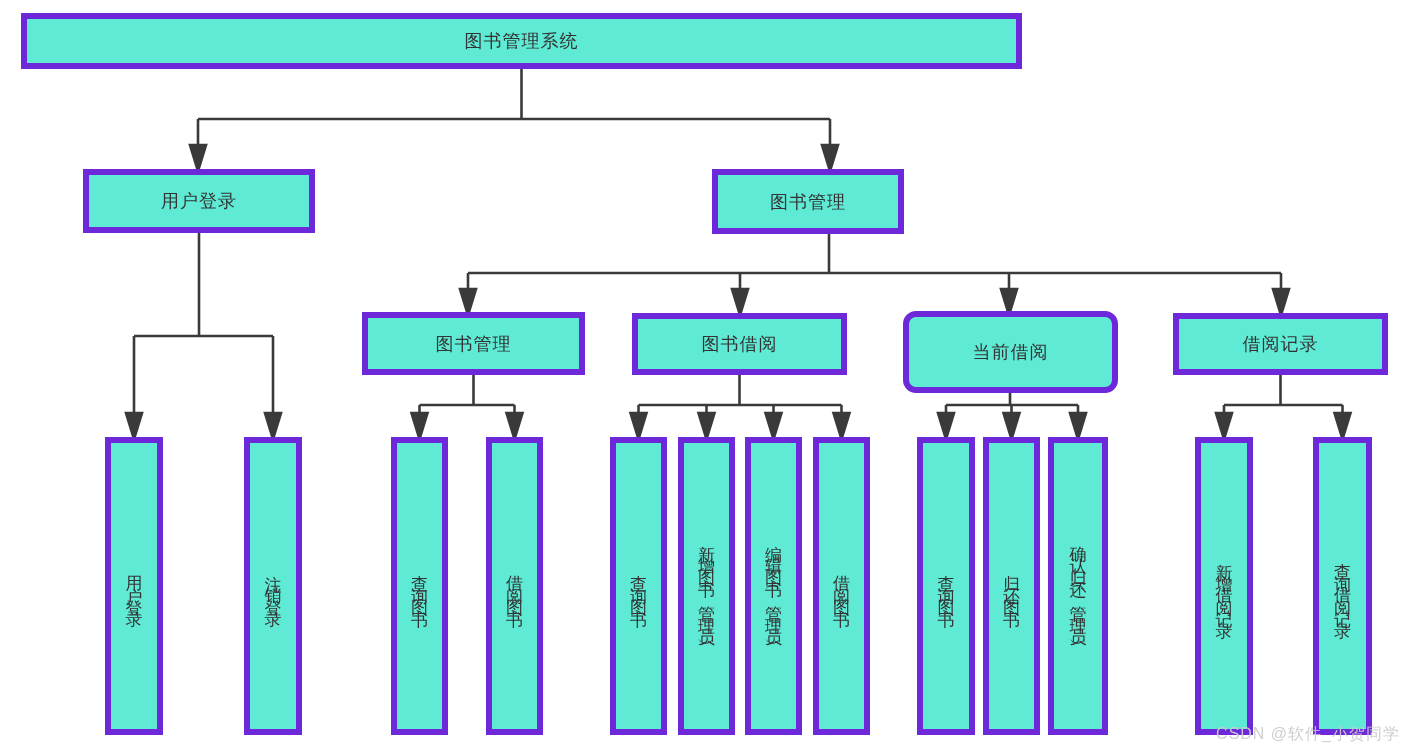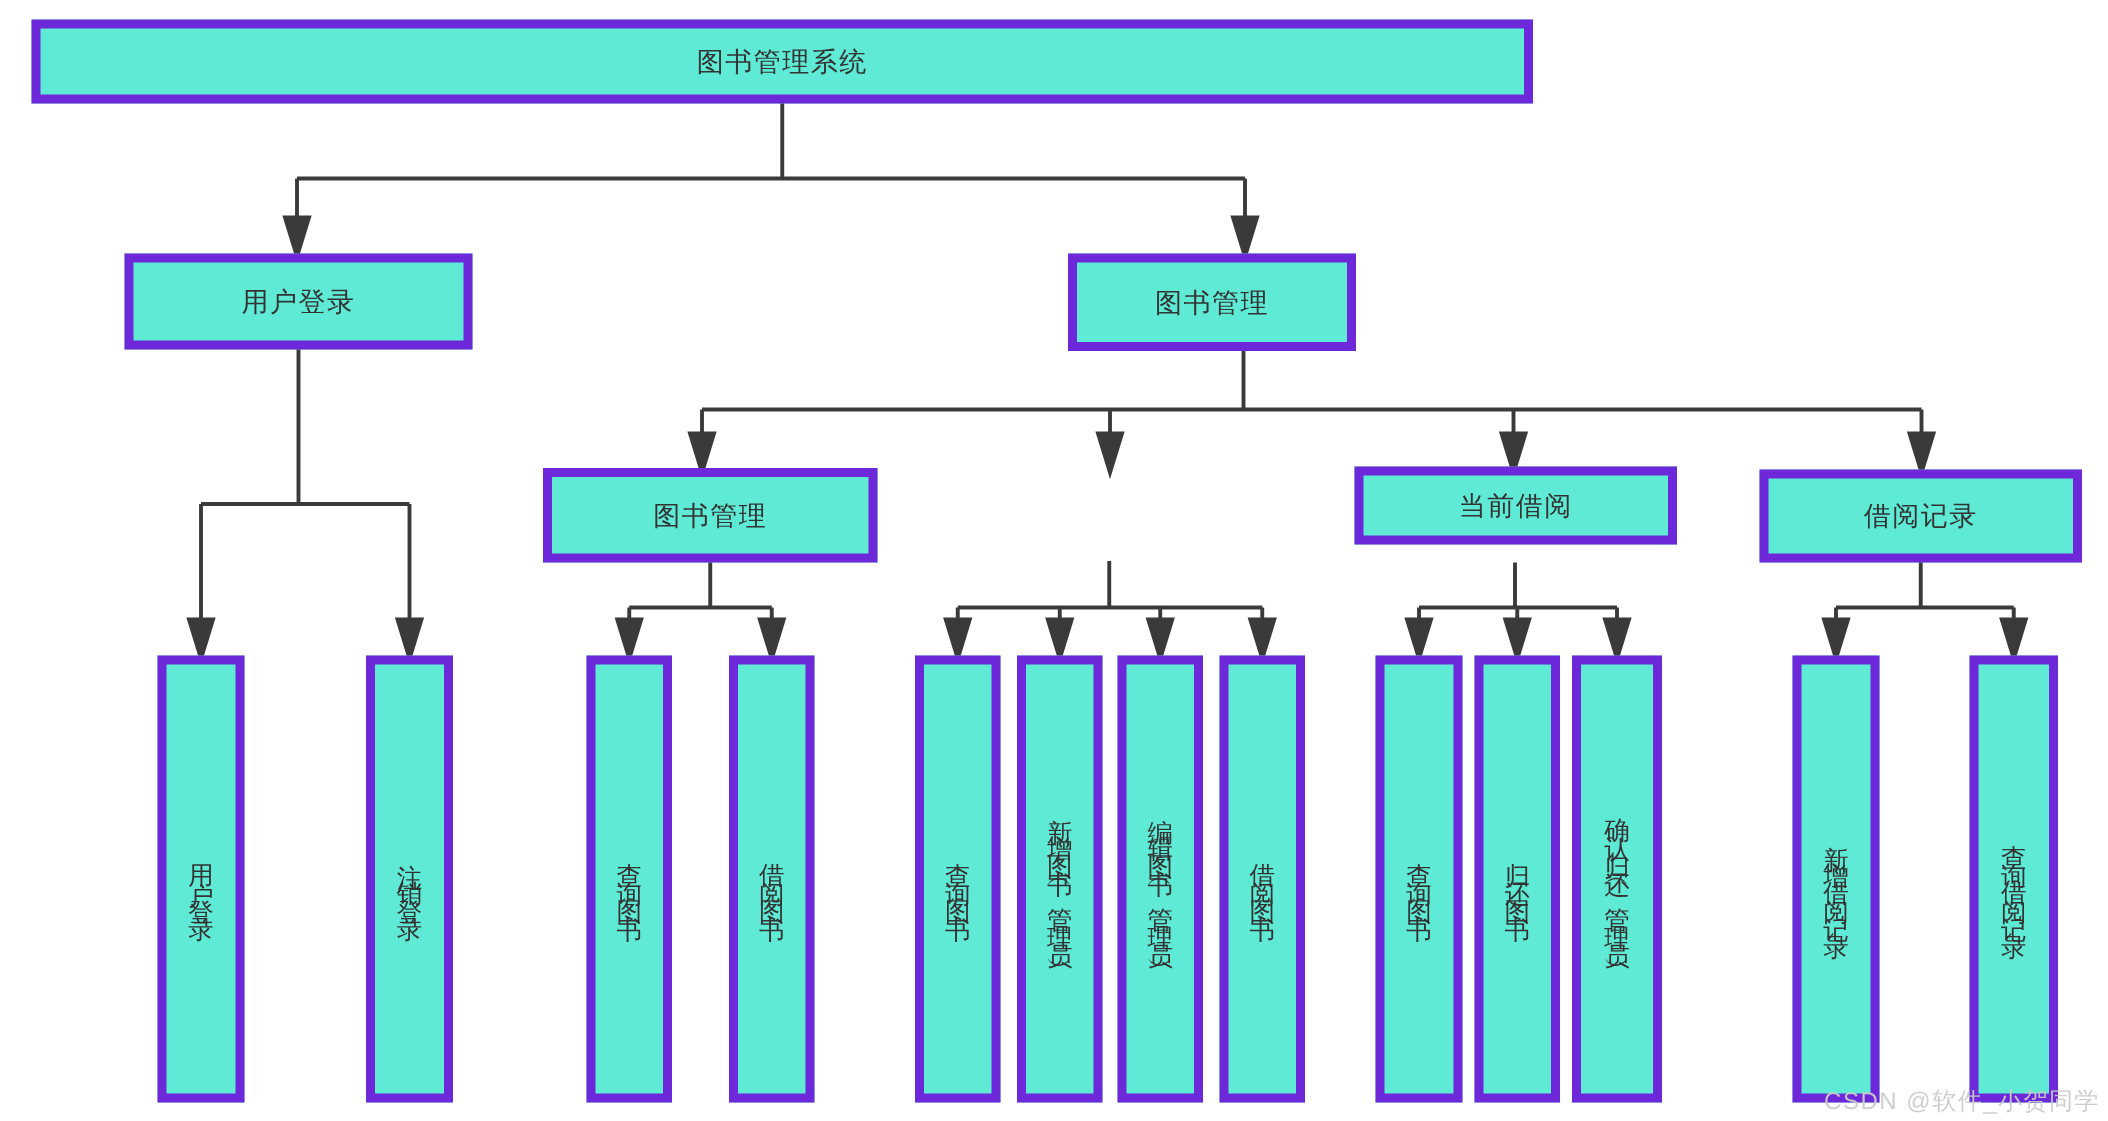--- a/index.html
+++ b/index.html
@@ -115,21 +115,24 @@
   <div class="node h-box" style="left:83px; top:169px; width:232px; height:64px;">
     <span>用户登录</span>
   </div>
   <div class="node h-box" style="left:712px; top:169px; width:192px; height:65px;">
     <span>图书管理</span>
   </div>
 
   <div class="node h-box" style="left:362px; top:312px; width:223px; height:63px;">
     <span>图书管理</span>
   </div>
-  <div class="node h-box" style="left:903px; top:311px; width:215px; height:52px;">
+  <div class="node h-box" style="left:632px; top:313px; width:215px; height:62px;">
+    <span>图书借阅</span>
+  </div>
+  <div class="node h-box" style="left:903px; top:311px; width:215px; height:82px;border-radius:13px;">
     <span>当前借阅</span>
   </div>
   <div class="node h-box" style="left:1173px; top:313px; width:215px; height:62px;">
     <span>借阅记录</span>
   </div>
 
   <div class="node v-box" style="left:105px; top:437px; width:58px; height:298px;">
     <span>用户登录</span>
   </div>
   <div class="node v-box" style="left:244px; top:437px; width:58px; height:298px;">

